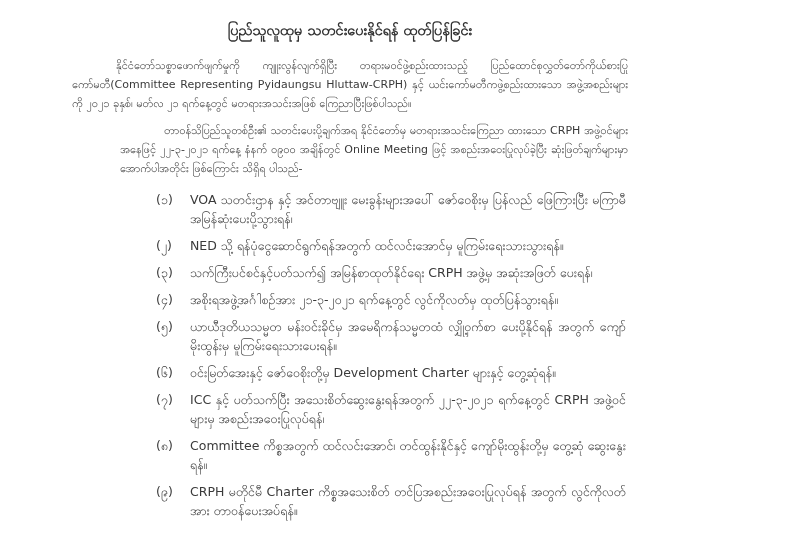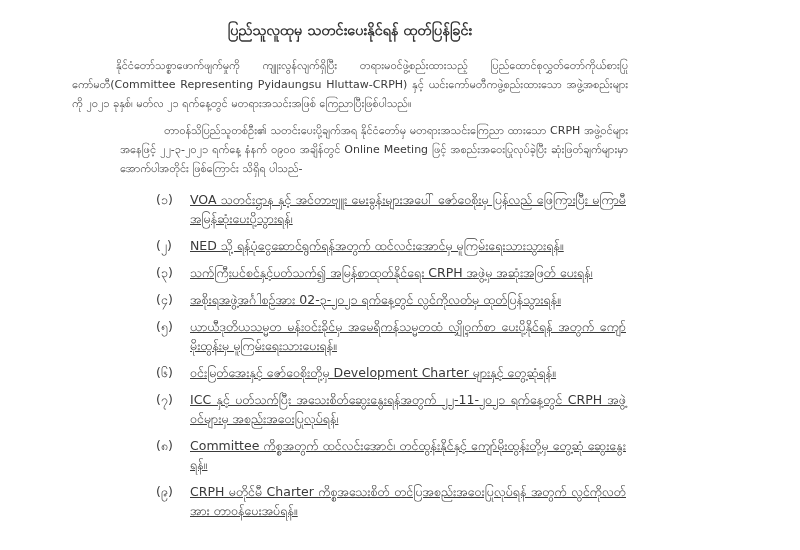--- a/index.html
+++ b/index.html
@@ -49,21 +49,20 @@
     margin-bottom: 8px;
   }
   .item-num {
     flex: 0 0 30px;
     white-space: nowrap;
   }
   .item-text {
     flex: 1;
     text-align: justify;
     padding-left: 4px;
-    text-decoration: underline;
   }
 </style>
 </head>
 <body>
 
 <div class="page">
 
   <h1 class="doc-title">ပြည်သူလူထုမှ သတင်းပေးနိုင်ရန် ထုတ်ပြန်ခြင်း</h1>
 
   <p class="para">နိုင်ငံတော်သစ္စာဖောက်ဖျက်မှုကို ကျူးလွန်လျက်ရှိပြီး တရားမဝင်ဖွဲ့စည်းထားသည့် ပြည်ထောင်စုလွှတ်တော်ကိုယ်စားပြုကော်မတီ(Committee Representing Pyidaungsu Hluttaw-CRPH) နှင့် ယင်းကော်မတီကဖွဲ့စည်းထားသော အဖွဲ့အစည်းများကို ၂၀၂၁ ခုနှစ်၊ မတ်လ ၂၁ ရက်နေ့တွင် မတရားအသင်းအဖြစ် ကြေညာပြီးဖြစ်ပါသည်။</p>
@@ -82,36 +81,36 @@
       <span class="item-text">NED သို့ ရန်ပုံငွေဆောင်ရွက်ရန်အတွက် ထင်လင်းအောင်မှ မူကြမ်းရေးသားသွားရန်။</span>
     </div>
 
     <div class="decision-item">
       <span class="item-num">(၃)</span>
       <span class="item-text">သက်ကြီးပင်စင်နှင့်ပတ်သက်၍ အမြန်စာထုတ်နိုင်ရေး CRPH အဖွဲ့မှ အဆုံးအဖြတ် ပေးရန်၊</span>
     </div>
 
     <div class="decision-item">
       <span class="item-num">(၄)</span>
-      <span class="item-text">အစိုးရအဖွဲ့အင်္ဂါစဉ်အား 02-၃-၂၀၂၁ ရက်နေ့တွင် လွင်ကိုလတ်မှ ထုတ်ပြန်သွားရန်။</span>
+      <span class="item-text">အစိုးရအဖွဲ့အင်္ဂါစဉ်အား ၂၁-၃-၂၀၂၁ ရက်နေ့တွင် လွင်ကိုလတ်မှ ထုတ်ပြန်သွားရန်။</span>
     </div>
 
     <div class="decision-item">
       <span class="item-num">(၅)</span>
       <span class="item-text">ယာယီဒုတိယသမ္မတ မန်းဝင်းခိုင်မှ အမေရိကန်သမ္မတထံ လျှို့ဝှက်စာ ပေးပို့နိုင်ရန် အတွက် ကျော်မိုးထွန်းမှ မူကြမ်းရေးသားပေးရန်။</span>
     </div>
 
     <div class="decision-item">
       <span class="item-num">(၆)</span>
       <span class="item-text">ဝင်းမြတ်အေးနှင့် ဇော်ဝေစိုးတို့မှ Development Charter များနှင့် တွေ့ဆုံရန်။</span>
     </div>
 
     <div class="decision-item">
       <span class="item-num">(၇)</span>
-      <span class="item-text">ICC နှင့် ပတ်သက်ပြီး အသေးစိတ်ဆွေးနွေးရန်အတွက် ၂၂-11-၂၀၂၁ ရက်နေ့တွင် CRPH အဖွဲ့ဝင်များမှ အစည်းအဝေးပြုလုပ်ရန်၊</span>
+      <span class="item-text">ICC နှင့် ပတ်သက်ပြီး အသေးစိတ်ဆွေးနွေးရန်အတွက် ၂၂-၃-၂၀၂၁ ရက်နေ့တွင် CRPH အဖွဲ့ဝင်များမှ အစည်းအဝေးပြုလုပ်ရန်၊</span>
     </div>
 
     <div class="decision-item">
       <span class="item-num">(၈)</span>
       <span class="item-text">Committee ကိစ္စအတွက် ထင်လင်းအောင်၊ တင်ထွန်းနိုင်နှင့် ကျော်မိုးထွန်းတို့မှ တွေ့ဆုံ ဆွေးနွေးရန်။</span>
     </div>
 
     <div class="decision-item">
       <span class="item-num">(၉)</span>
       <span class="item-text">CRPH မတိုင်မီ Charter ကိစ္စအသေးစိတ် တင်ပြအစည်းအဝေးပြုလုပ်ရန် အတွက် လွင်ကိုလတ်အား တာဝန်ပေးအပ်ရန်။</span>

